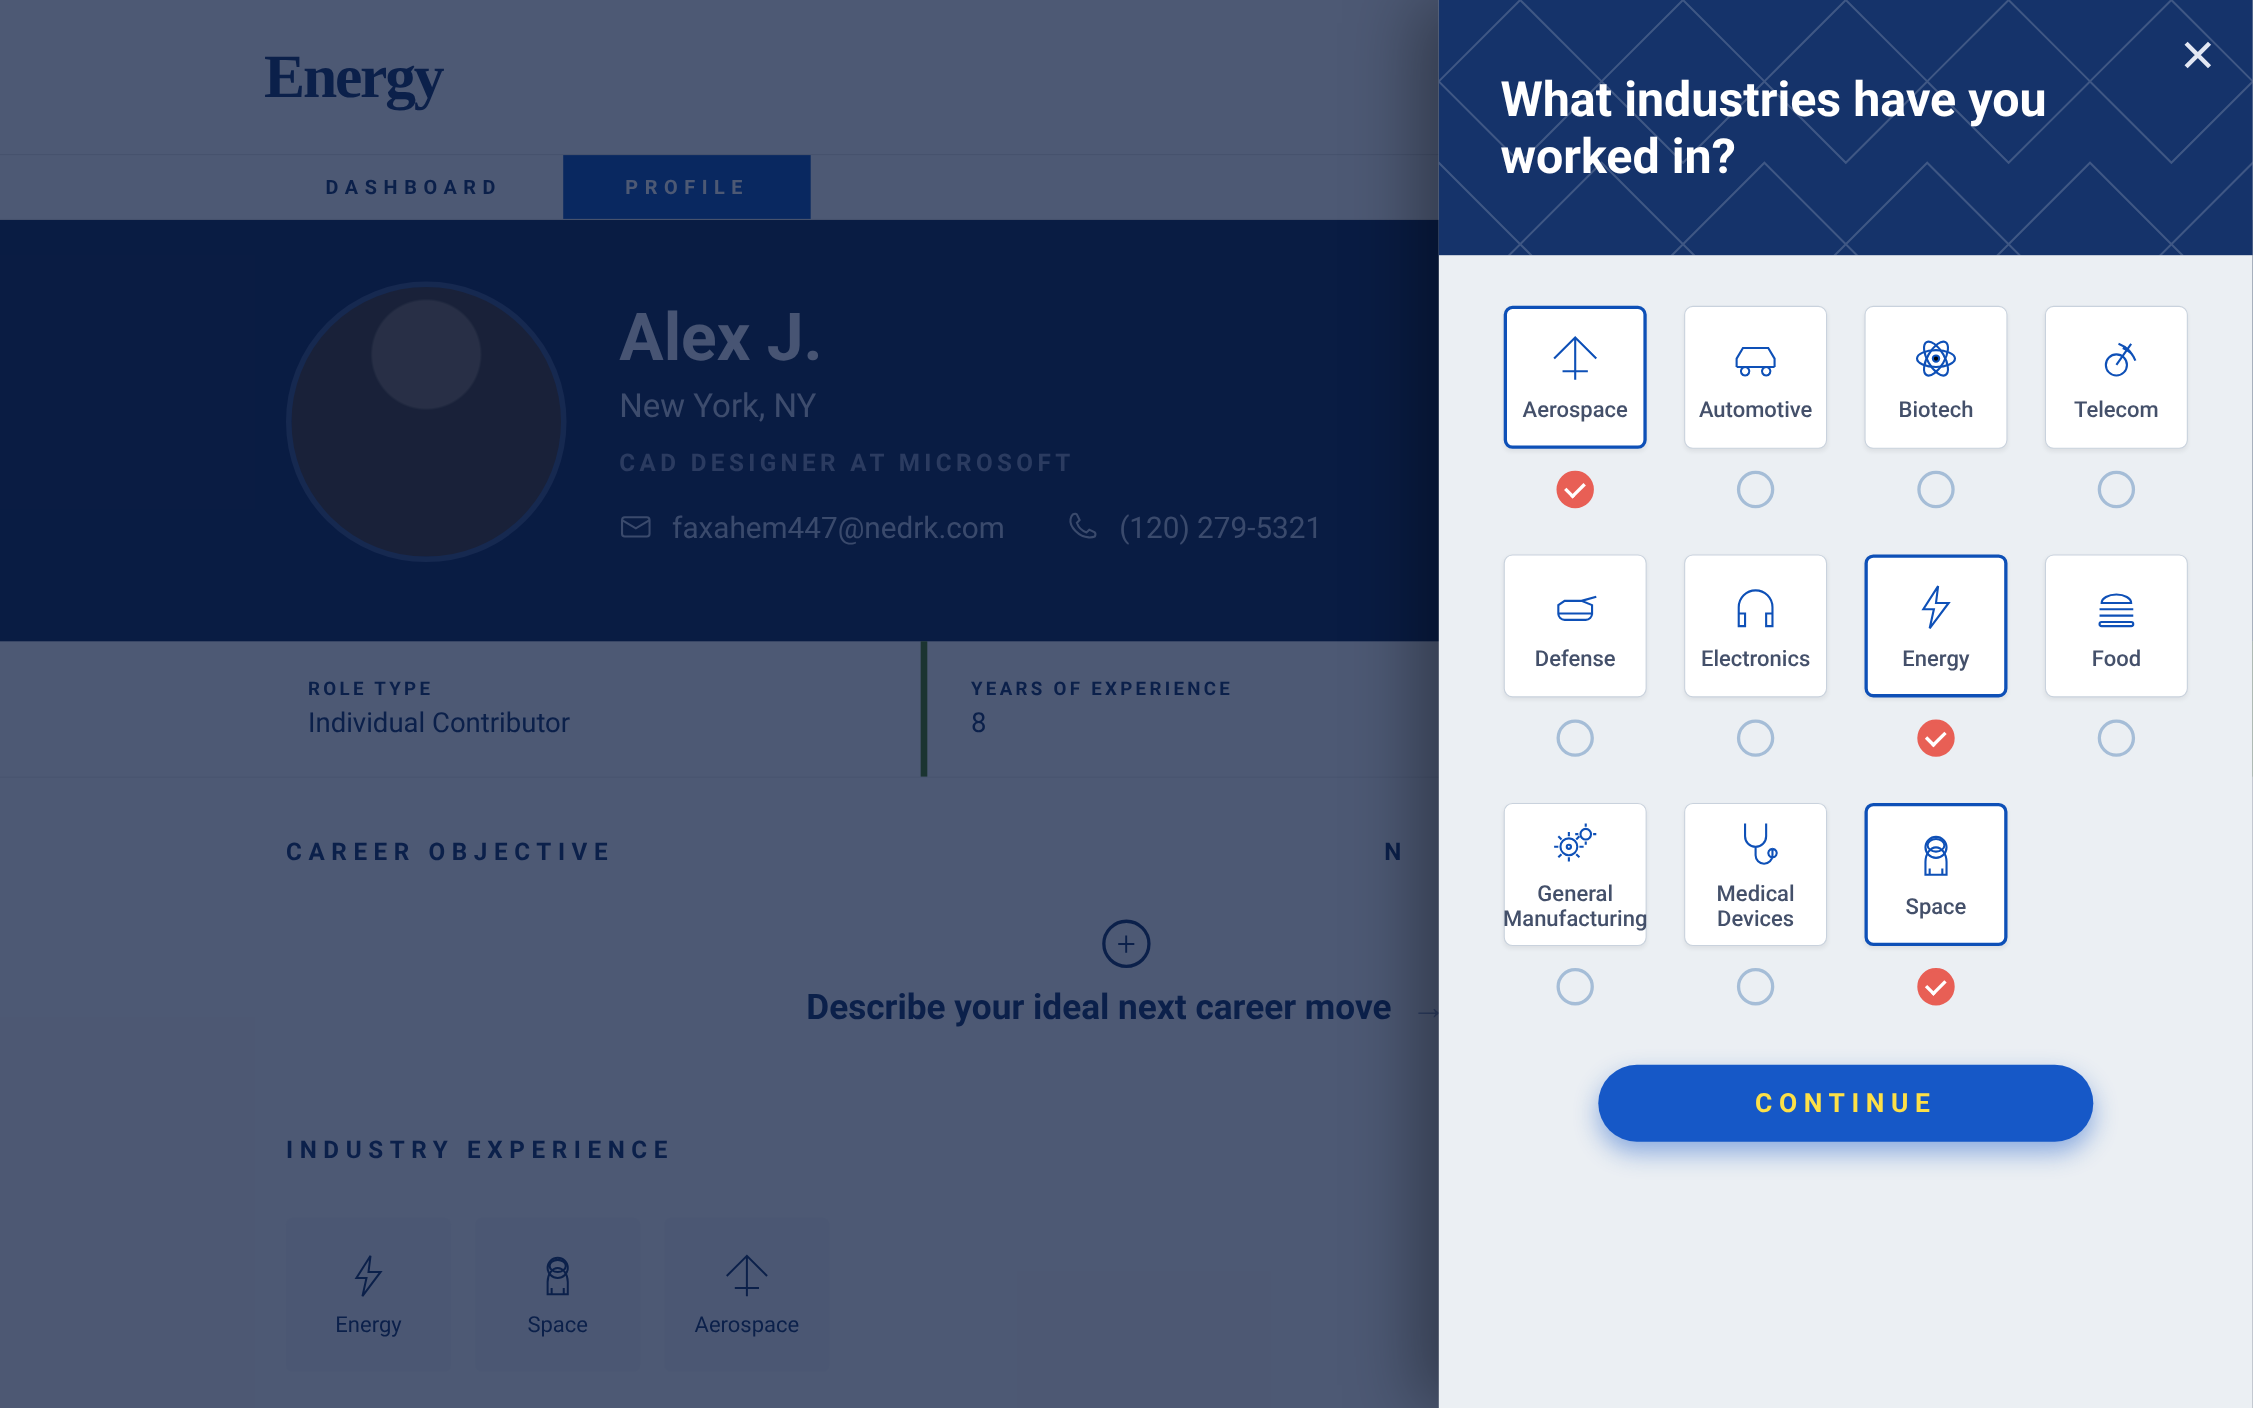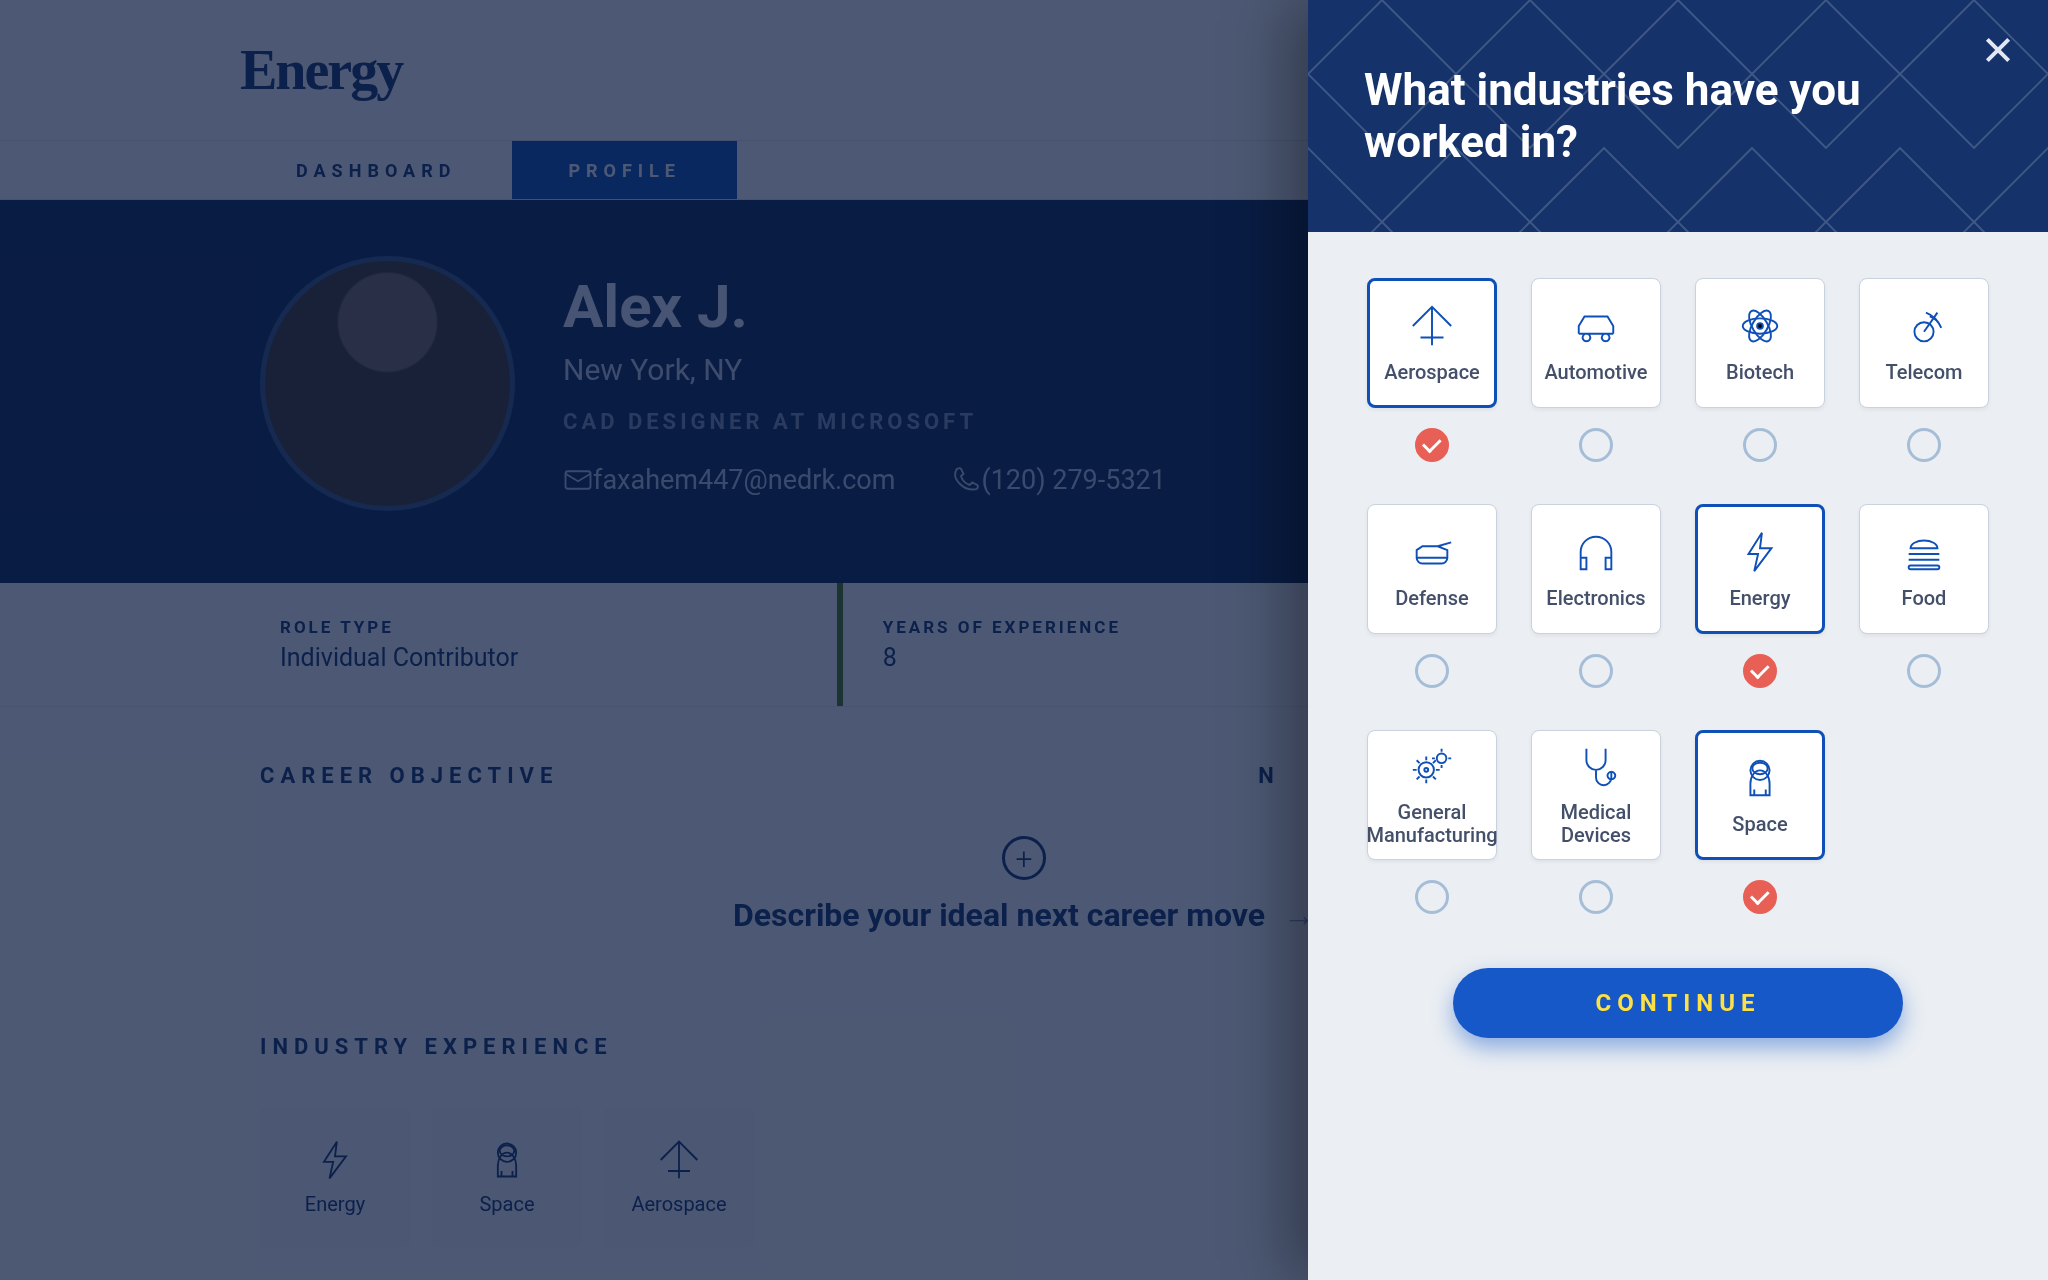--- a/index.html
+++ b/index.html
@@ -26,21 +26,21 @@
   .tabs{height:60px;border-top:1px solid #e6e6e6;border-bottom:1px solid #e6e6e6;display:flex;padding-left:240px;gap:0}
   .tab{padding:0 56px;height:100%;display:flex;align-items:center;font-size:18px;font-weight:700;letter-spacing:6px;color:var(--navy);text-transform:uppercase}
   .tab.active{background:var(--blue);color:#fff}
 
   .hero{background:var(--navy-dark);padding:56px 0 72px 260px;display:flex;gap:48px;align-items:center}
   .avatar{width:255px;height:255px;border-radius:50%;border:5px solid #3b527f;background:radial-gradient(circle at 50% 25%,#7a6a5a 0 22%,#44382d 23% 100%);}
   .hero-text h1{font-size:60px;font-weight:700;color:#e9eefb;margin-bottom:10px}
   .hero-text .loc{font-size:30px;color:#c5cfe5;margin-bottom:22px}
   .hero-text .role{font-size:22px;font-weight:700;letter-spacing:4px;color:#8595b8;text-transform:uppercase;margin-bottom:30px}
   .contact{display:flex;gap:56px;align-items:center;color:#bcc8e1;font-size:27px}
-  .contact .slot{display:flex;align-items:center;}
+  .contact .slot{display:flex;align-items:flex-start;gap:18px}
   .contact svg{width:30px;height:30px;stroke:#bcc8e1;fill:none;stroke-width:1.5}
 
   .metrics{display:flex;border-bottom:1px solid #ebebeb}
   .metric{flex:1;padding:34px 40px 34px 280px;border-right:6px solid #4d7c0f}
   .metric:nth-child(2){padding-left:40px}
   .metric:nth-child(3){padding-left:40px}
   .metric .lbl{font-size:17px;font-weight:700;letter-spacing:3px;color:var(--navy);text-transform:uppercase;margin-bottom:6px}
   .metric .val{font-size:25px;color:var(--navy)}
 
   .section{padding:56px 260px 20px}

